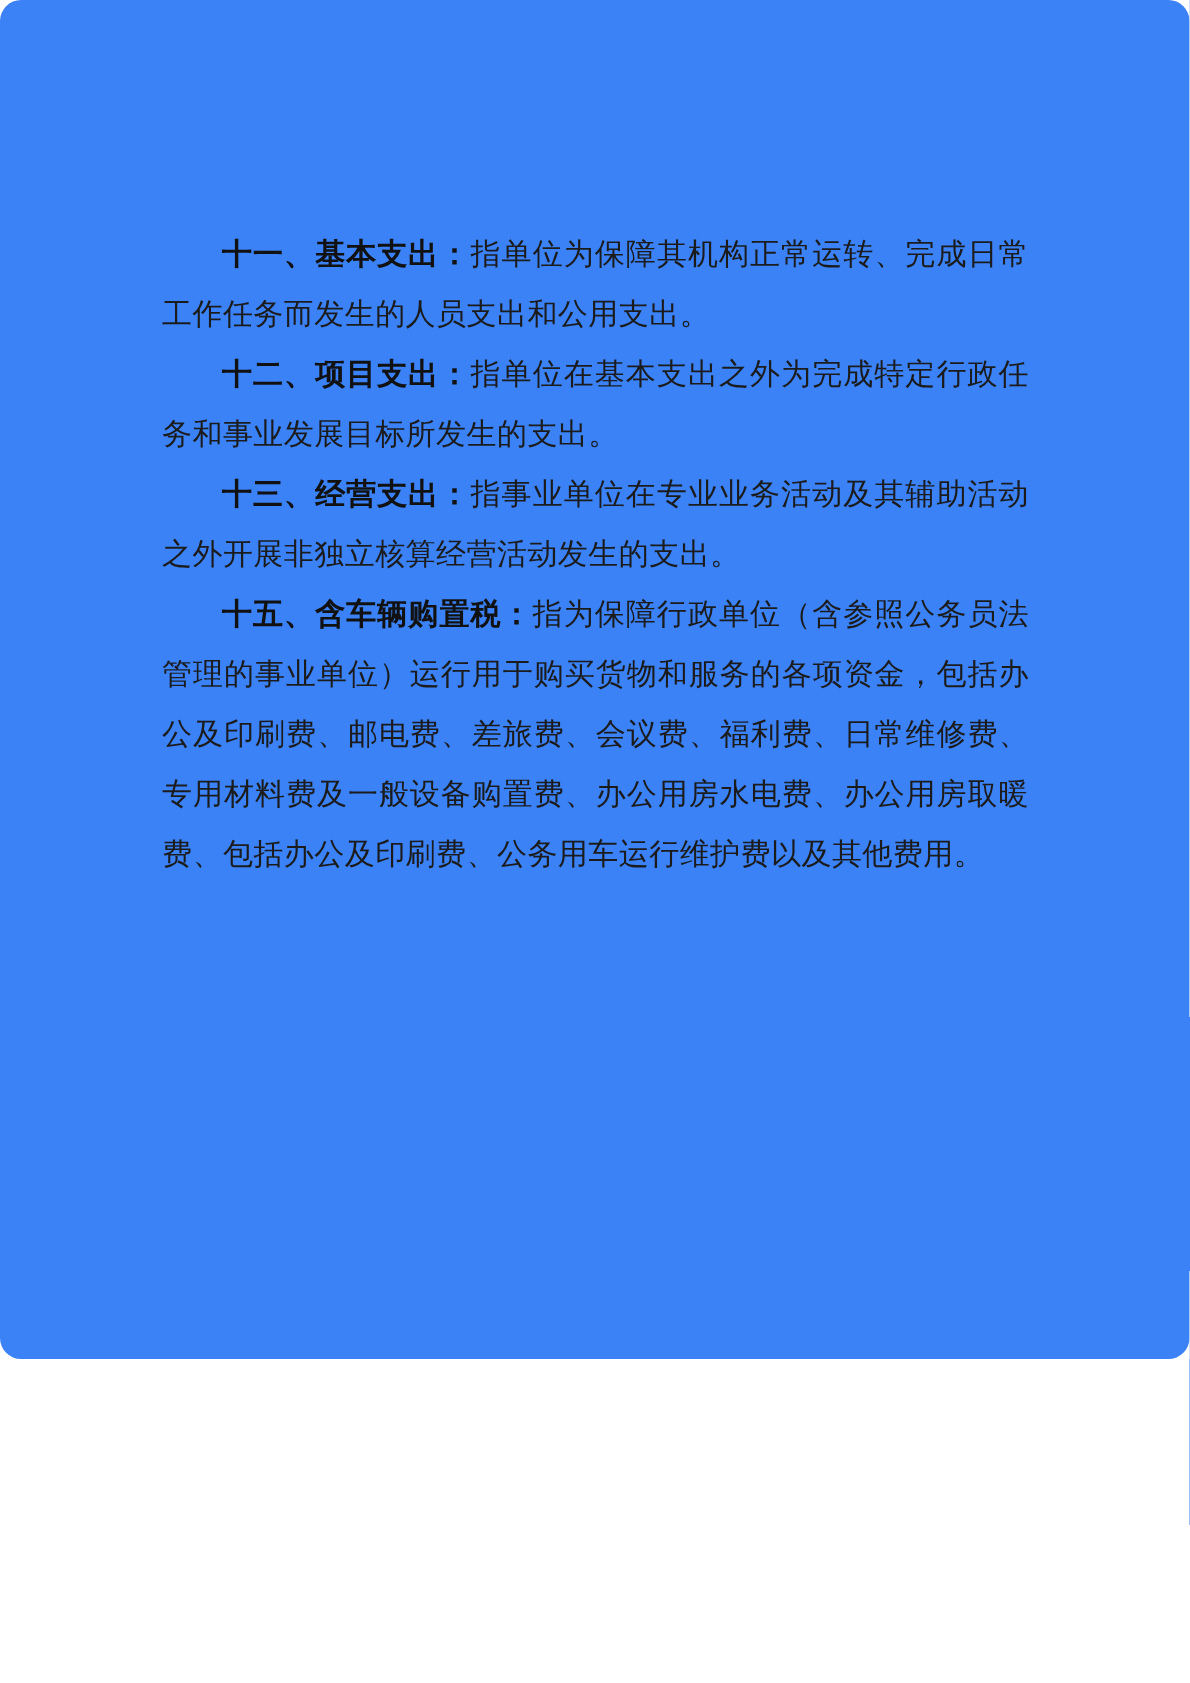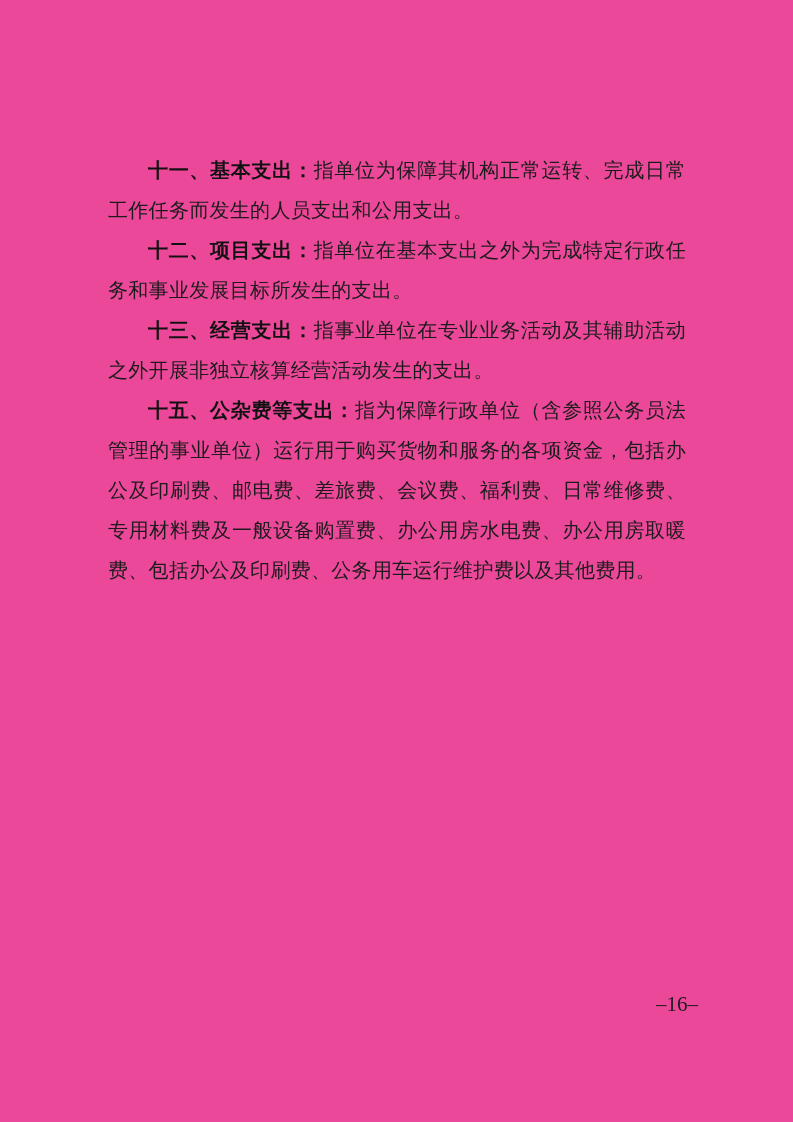--- a/index.html
+++ b/index.html
@@ -4,24 +4,25 @@
 <style>
   * { box-sizing: border-box; }
   html, body {
     margin: 0;
     padding: 0;
     background: #ffffff;
   }
   .page {
     position: relative;
     width: 793px;
-    height: 1122px;
-    background: #ec4899;
+    height: 906px;
+    background: #3b82f6;
     overflow: hidden;
     font-family: "Liberation Serif", "DejaVu Serif", serif;
+    border-radius: 14px;
   }
   .content {
     position: absolute;
     left: 108px;
     top: 150px;
     width: 578px;
   }
   .para {
     margin: 0;
     padding: 0;
@@ -60,19 +61,19 @@
 
   <main class="content">
 
     <p class="para"><span class="term">十一、基本支出：</span><span class="def">指单位为保障其机构正常运转、完成日常工作任务而发生的人员支出和公用支出。</span></p>
 
     <p class="para"><span class="term">十二、项目支出：</span><span class="def">指单位在基本支出之外为完成特定行政任务和事业发展目标所发生的支出。</span></p>
 
     <p class="para"><span class="term">十三、经营支出：</span><span class="def">指事业单位在专业业务活动及其辅助活动之外开展非独立核算经营活动发生的支出。</span></p>
 
 
-    <p class="para"><span class="term">十五、公杂费等支出：</span><span class="def">指为保障行政单位（含参照公务员法管理的事业单位）运行用于购买货物和服务的各项资金，包括办公及印刷费、邮电费、差旅费、会议费、福利费、日常维修费、专用材料费及一般设备购置费、办公用房水电费、办公用房取暖费、包括办公及印刷费、公务用车运行维护费以及其他费用。</span></p>
+    <p class="para"><span class="term">十五、含车辆购置税：</span><span class="def">指为保障行政单位（含参照公务员法管理的事业单位）运行用于购买货物和服务的各项资金，包括办公及印刷费、邮电费、差旅费、会议费、福利费、日常维修费、专用材料费及一般设备购置费、办公用房水电费、办公用房取暖费、包括办公及印刷费、公务用车运行维护费以及其他费用。</span></p>
 
   </main>
 
   <div class="page-number">–16–</div>
 
 </div>
 
 </body></html>

